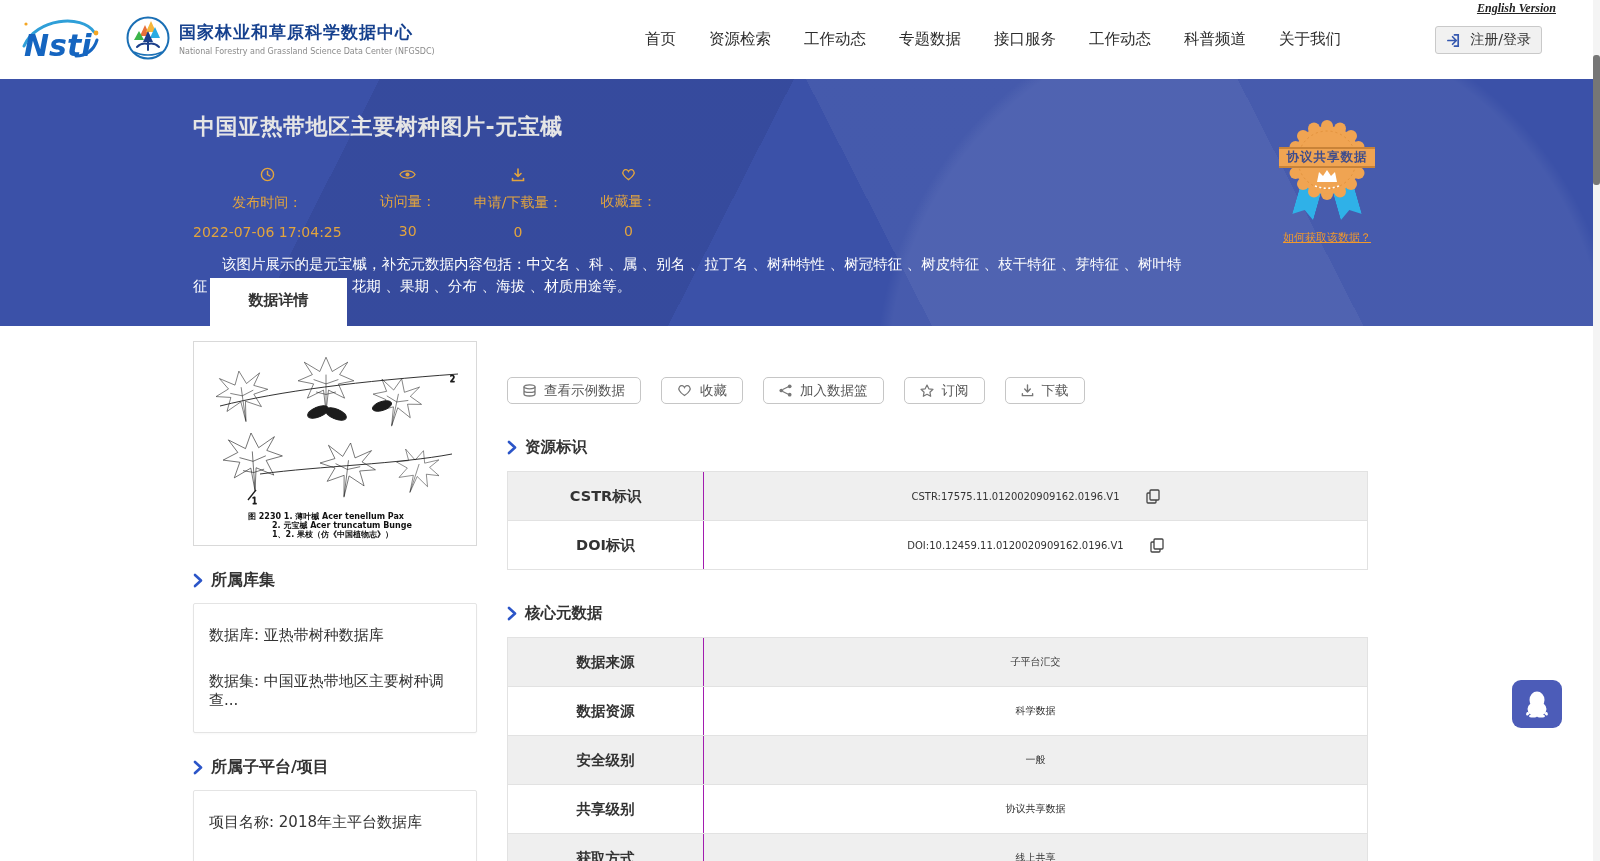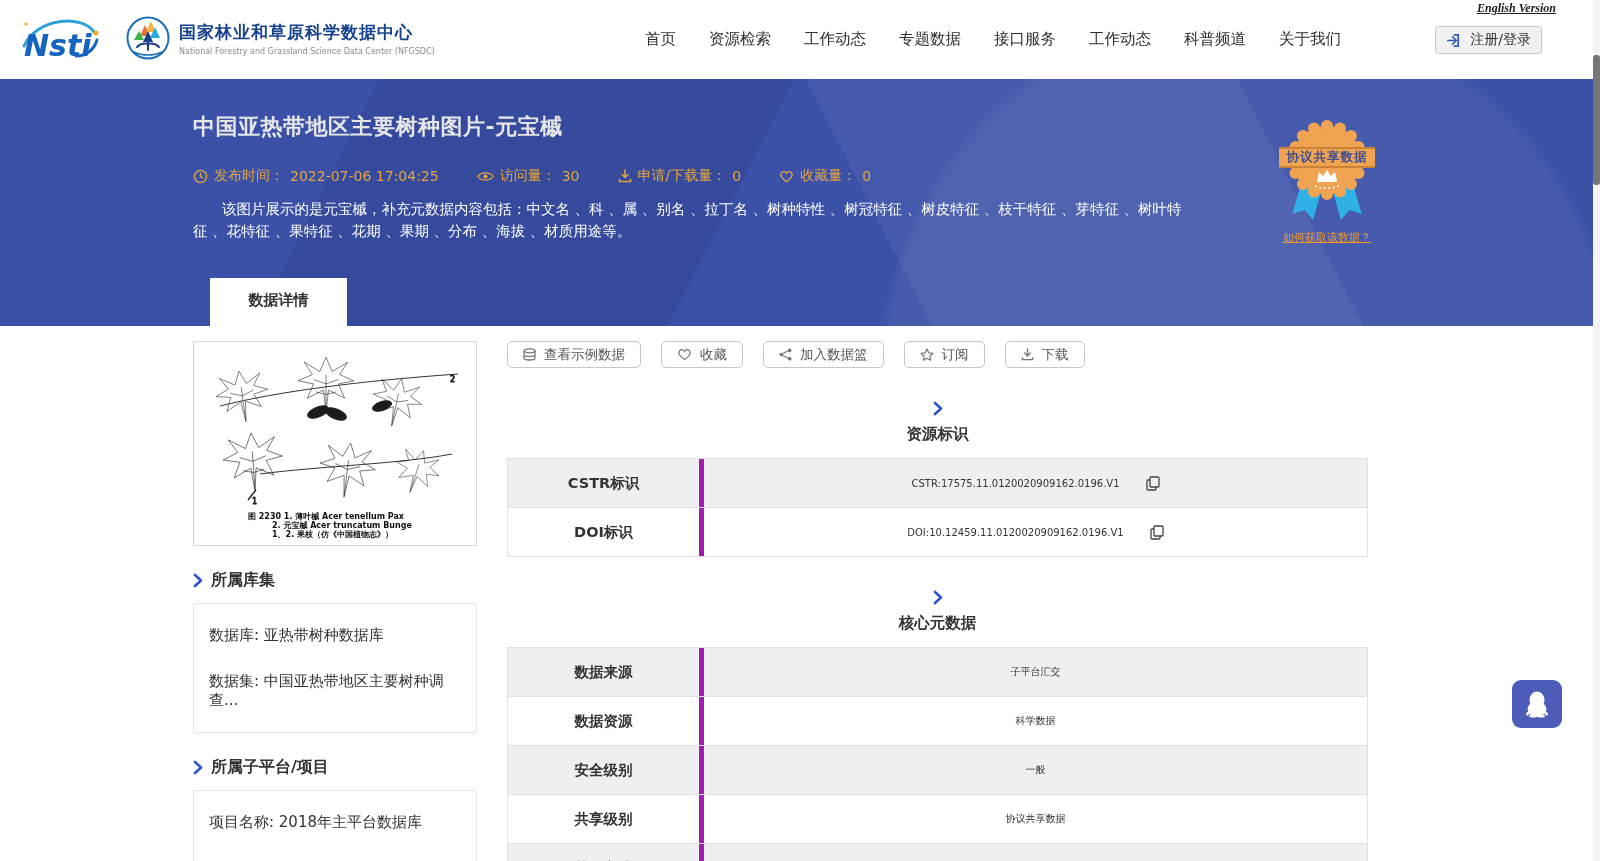--- a/index.html
+++ b/index.html
@@ -25,21 +25,21 @@
   .banner { position:relative; height:247px; background:#3b51a8; overflow:hidden; }
   .banner::before { content:""; position:absolute; inset:0;
     background:
       linear-gradient(63deg, transparent 54%, rgba(255,255,255,0.05) 54%, rgba(255,255,255,0.05) 79%, transparent 79%),
       linear-gradient(117deg, transparent 22%, rgba(10,16,60,0.10) 22%, rgba(10,16,60,0.10) 46%, transparent 46%),
       radial-gradient(circle at 78% 120%, rgba(255,255,255,0.06) 0 28%, transparent 29%);
   }
   .banner-inner { position:relative; z-index:1; margin-left:193px; width:1260px; height:100%; }
   .res-title { padding-top:33px; font-size:22px; font-weight:bold; color:#e5e5e5; letter-spacing:0.5px; }
   .meta-row { display:flex; align-items:center; gap:38px; margin-top:25px; color:#e2a43e; font-size:14px; }
-  .meta-item { display:flex; align-items:center; gap:6px; white-space:nowrap; }
+  .meta-item { display:flex; align-items:center; gap:12px; white-space:nowrap;flex-direction:column; }
   .meta-item svg { display:block; }
   .res-desc { margin-top:13px; width:1002px; color:#fefefe; font-size:14.5px; line-height:22px; text-indent:2em; }
   .tab { position:absolute; left:17px; bottom:0; width:137px; height:48px; background:#fff; text-align:center; cursor:pointer; }
   .tab-label { display:inline-block; margin-top:13px; font-size:15px; font-weight:bold; color:#333; }
 
   
   .badge-wrap { position:absolute; left:1088px; top:41px; width:92px; text-align:center; z-index:2; }
   .rosette-box { position:relative; width:92px; height:104px; }
   .ribbon { position:absolute; top:52px; width:22px; height:46px; background:#2fb1e8; }
   .ribbon.l { left:17px; transform:rotate(16deg); clip-path:polygon(0 0,100% 0,100% 100%,50% 84%,0 100%); }
@@ -61,30 +61,30 @@
   .side-head .chev { display:block; }
   .side-head span { font-size:16px; font-weight:bold; color:#333; }
   .side-card { margin-top:12px; border:1px solid #e4e4e4; border-radius:2px; background:#fff; padding:22px 15px;
      box-shadow:0 1px 2px rgba(0,0,0,0.03); }
   .side-card .line { font-size:15px; color:#333; }
   .side-card .line + .line { margin-top:27px; }
 
   .right-col { width:861px; flex:0 0 861px; }
   .actions { display:flex; gap:20px; }
   .act-btn { display:flex; align-items:center; gap:8px; height:27px; padding:0 15px; background:#fff;
-     border:1px solid #c6c6c6; border-radius:5px; font-size:13.5px; color:#555; cursor:pointer; white-space:nowrap; }
+     border:1px solid #c6c6c6; border-radius:5px; font-size:13.5px; color:#555; cursor:pointer; white-space:nowrap;margin-top:36px; }
   .act-btn svg { display:block; }
 
-  .sec-head { display:flex; align-items:center; gap:8px; margin-top:33px;flex-direction:column; }
+  .sec-head { display:flex; align-items:center; gap:8px; margin-top:33px; }
   .sec-head span { font-size:15.5px; font-weight:bold; color:#333; }
   .data-table { margin-top:13px; width:861px; border:1px solid #e2e2e2; border-bottom:none; }
   .t-row { display:flex; height:49px; border-bottom:1px solid #e2e2e2; background:#fff; }
   .t-row.gray { background:#efefef; }
   .t-label { width:196px; flex:0 0 196px; display:flex; align-items:center; justify-content:center;
-     font-size:14.5px; font-weight:bold; color:#333; border-right:5px solid #a21caf; }
+     font-size:14.5px; font-weight:bold; color:#333; border-right:1px solid #a21caf; }
   .t-value { flex:1; display:flex; align-items:center; justify-content:center; gap:26px; font-size:10px; color:#333; }
   .copy-ic { cursor:pointer; display:block; }
   .t-row.partial { height:30px; }
 
   
   .qq-float { position:fixed; right:38px; top:680px; width:50px; height:48px; background:#4c5cb8;
      border-radius:9px; display:flex; align-items:center; justify-content:center; cursor:pointer; z-index:9; }
   .scrollbar { position:fixed; right:0; top:0; width:7px; height:861px; background:#f4f4f4; z-index:10; }
   .scroll-thumb { position:absolute; right:0; top:55px; width:7px; height:130px; background:#767676; border-radius:3px; }
 </style>

